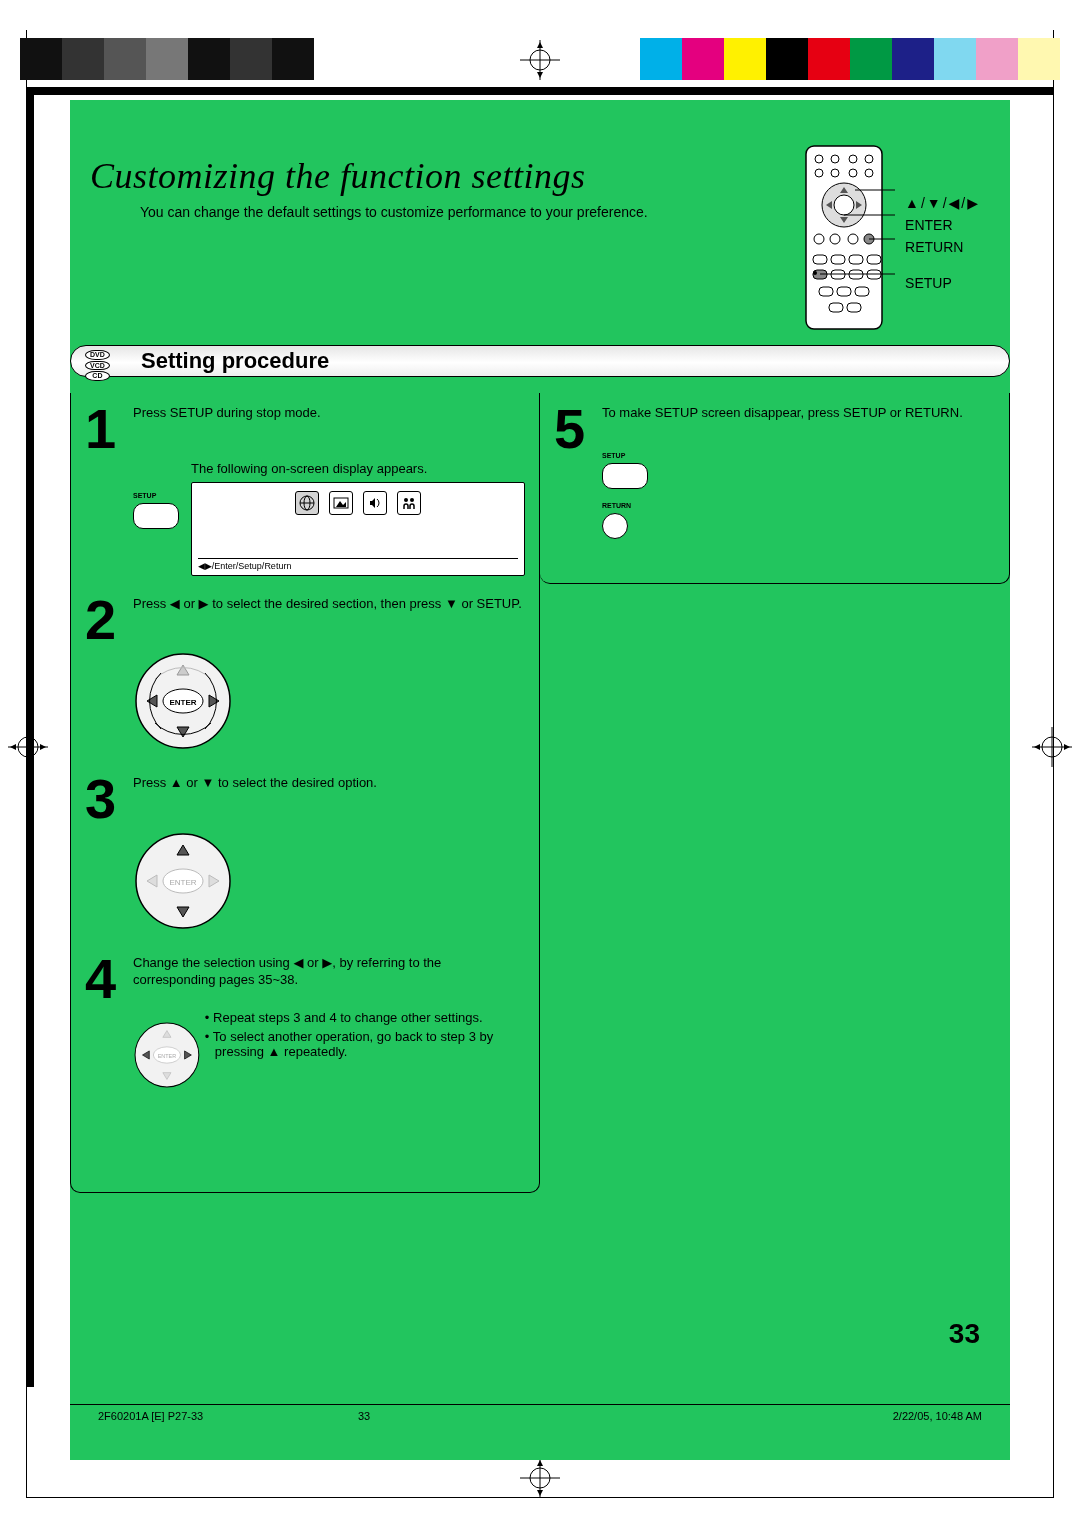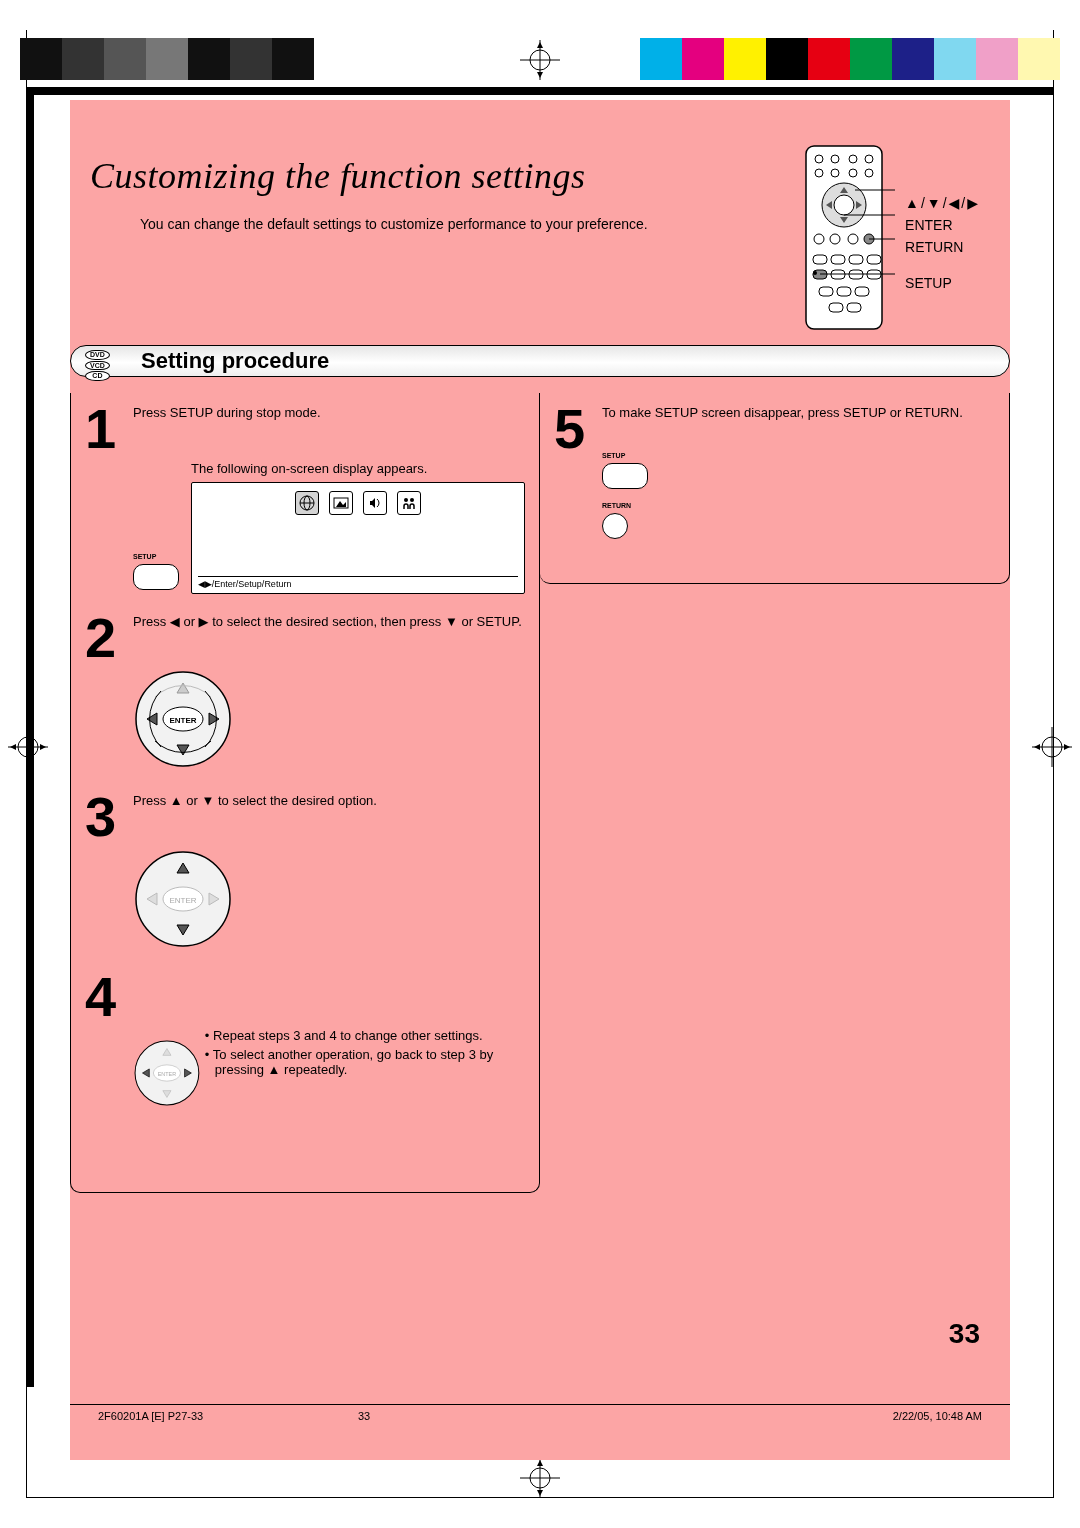--- a/index.html
+++ b/index.html
@@ -64,38 +64,38 @@
     position: absolute;
     top: 87px; left: 26px; width: 8px; height: 1300px;
     background: #000;
   }
   
   .page {
     position: absolute;
     top: 100px; left: 70px;
     width: 940px;
     height: 1360px;
-    background: #fca5a5;
+    background: #22c55e;
   }
 
   
   .title-wrap {
     position: absolute;
     top: 55px; left: 20px; right: 10px;
   }
   .title {
     font-family: Georgia, 'Times New Roman', serif;
     font-style: italic;
     font-size: 36px;
     letter-spacing: 0.5px;
   }
   .title-sub {
     font-size: 14px;
     margin-left: 50px;
-    margin-top: 18px;
+    margin-top: 6px;
     line-height: 1.35;
   }
 
   
   .remote-wrap {
     position: absolute;
     top: 45px; right: 30px;
     display: flex; gap: 10px;
   }
   .remote-svg { width: 90px; height: 185px; }
@@ -172,28 +172,28 @@
   .btn-circ {
     display: inline-block;
     border: 1.5px solid #000;
     border-radius: 50%;
     width: 26px; height: 26px;
     background: #fff;
     position: relative;
   }
 
   .step1-icons {
-    display: flex; gap: 12px; align-items: flex-end;
+    display: flex; gap: 12px; align-items: center;
     margin-top: 6px;
   }
   .osd-box {
     flex: 1;
     border: 1.5px solid #000;
     border-radius: 2px;
-    height: 112px;
+    height: 94px;
     position: relative;
     background: #fff;
   }
   .osd-icons {
     position: absolute; top: 8px; left: 0; right: 0;
     display: flex; justify-content: center; gap: 10px;
   }
   .osd-icon {
     width: 24px; height: 24px;
     border: 1px solid #000;
@@ -514,20 +514,21 @@
 
             <polygon points="14,50 24,44 24,56" fill="#ddd" stroke="#bbb"></polygon>
             <polygon points="86,50 76,44 76,56" fill="#ddd" stroke="#bbb"></polygon>
           </svg>
         </div>
       </div>
 
       <div class="step-group">
         <div class="step-row">
           <div class="step-num">4</div>
+          <div class="step-text">Change the selection using ◀ or ▶, by referring to the corresponding pages 35~38.</div>
         </div>
         <div class="step4-flex" style="margin-left:48px;">
           <svg class="dpad-svg" style="width:90px;height:90px" viewBox="0 0 100 100">
             <circle cx="50" cy="50" r="47" fill="#f2f2f2" stroke="#000" stroke-width="1.5"></circle>
             <ellipse cx="50" cy="50" rx="20" ry="12" fill="#fff" stroke="#bbb"></ellipse>
             <text x="50" y="54" font-size="8" fill="#aaa" text-anchor="middle">ENTER</text>
             <polygon points="50,14 56,24 44,24" fill="#ddd" stroke="#bbb"></polygon>
             <polygon points="50,86 56,76 44,76" fill="#ddd" stroke="#bbb"></polygon>
             <polygon points="14,50 24,44 24,56" fill="#555" stroke="#000"></polygon>
             <polygon points="86,50 76,44 76,56" fill="#555" stroke="#000"></polygon>

